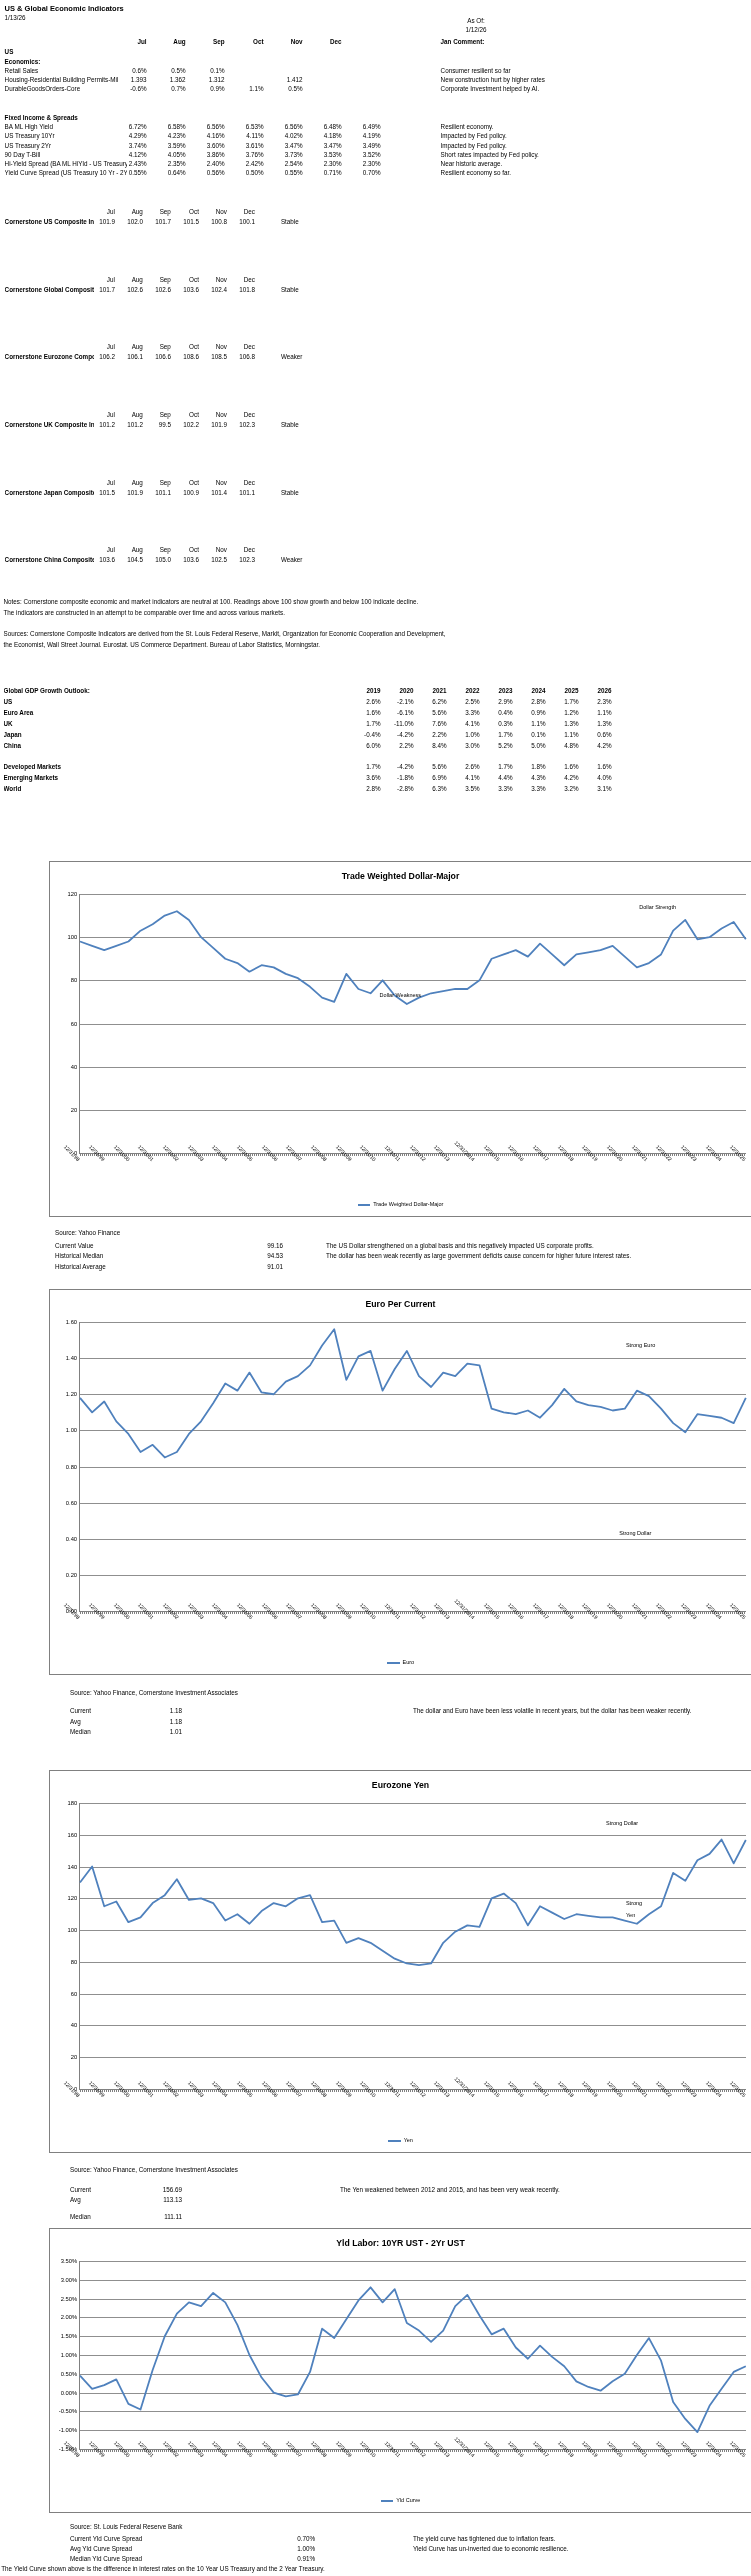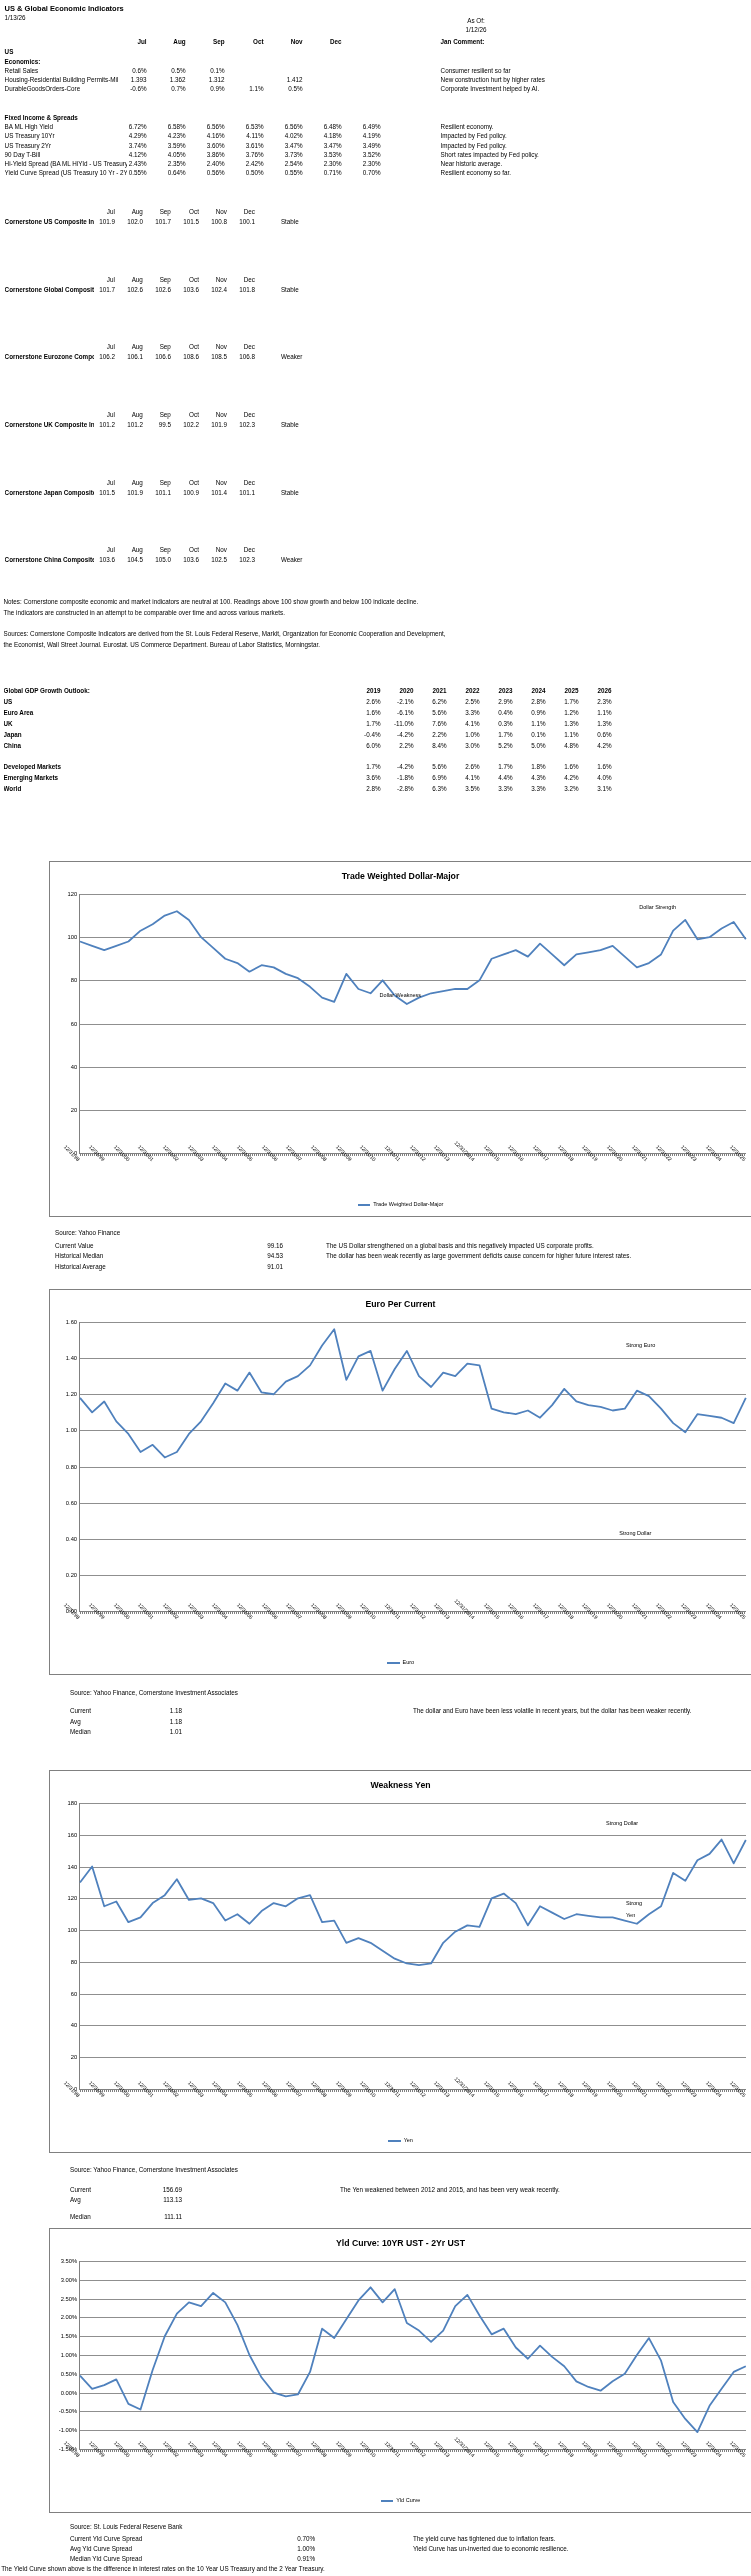--- a/index.html
+++ b/index.html
@@ -671,21 +671,21 @@
           </div>
           <div class="xl" style="left: 100%;">
             <span>12/31/25</span>
           </div>
           <div class="ann" style="left: 82%; top: 7%;">Strong Euro</div>
           <div class="ann" style="left: 81%; top: 72%;">Strong Dollar</div>
         </div>
         <div class="legend"><span class="sw" style="background: rgb(79, 129, 189);"></span><span>Euro</span></div>
       </div>
       <div class="chart-box chart-3">
-        <div class="ctitle">Weakness Yen</div>
+        <div class="ctitle">Eurozone Yen</div>
         <div class="plot">
           <div class="grid" style="top: 0%;"></div>
           <span class="ylab" style="top: 0%;">180</span>
           <div class="grid" style="top: 11.1111%;"></div>
           <span class="ylab" style="top: 11.1111%;">160</span>
           <div class="grid" style="top: 22.2222%;"></div>
           <span class="ylab" style="top: 22.2222%;">140</span>
           <div class="grid" style="top: 33.3333%;"></div>
           <span class="ylab" style="top: 33.3333%;">120</span>
           <div class="grid" style="top: 44.4444%;"></div>
@@ -787,21 +787,21 @@
           <div class="xl" style="left: 100%;">
             <span>12/31/25</span>
           </div>
           <div class="ann" style="left: 79%; top: 6%;">Strong Dollar</div>
           <div class="ann" style="left: 82%; top: 34%;">Strong</div>
           <div class="ann" style="left: 82%; top: 38%;">Yen</div>
         </div>
         <div class="legend"><span class="sw" style="background: rgb(79, 129, 189);"></span><span>Yen</span></div>
       </div>
       <div class="chart-box chart-4">
-        <div class="ctitle">Yld Curve:  10YR UST - 2Yr UST</div>
+        <div class="ctitle">Yld Labor:  10YR UST - 2Yr UST</div>
         <div class="plot">
           <div class="grid" style="top: 0%;"></div>
           <span class="ylab" style="top: 0%;">3.50%</span>
           <div class="grid" style="top: 10%;"></div>
           <span class="ylab" style="top: 10%;">3.00%</span>
           <div class="grid" style="top: 20%;"></div>
           <span class="ylab" style="top: 20%;">2.50%</span>
           <div class="grid" style="top: 30%;"></div>
           <span class="ylab" style="top: 30%;">2.00%</span>
           <div class="grid" style="top: 40%;"></div>

